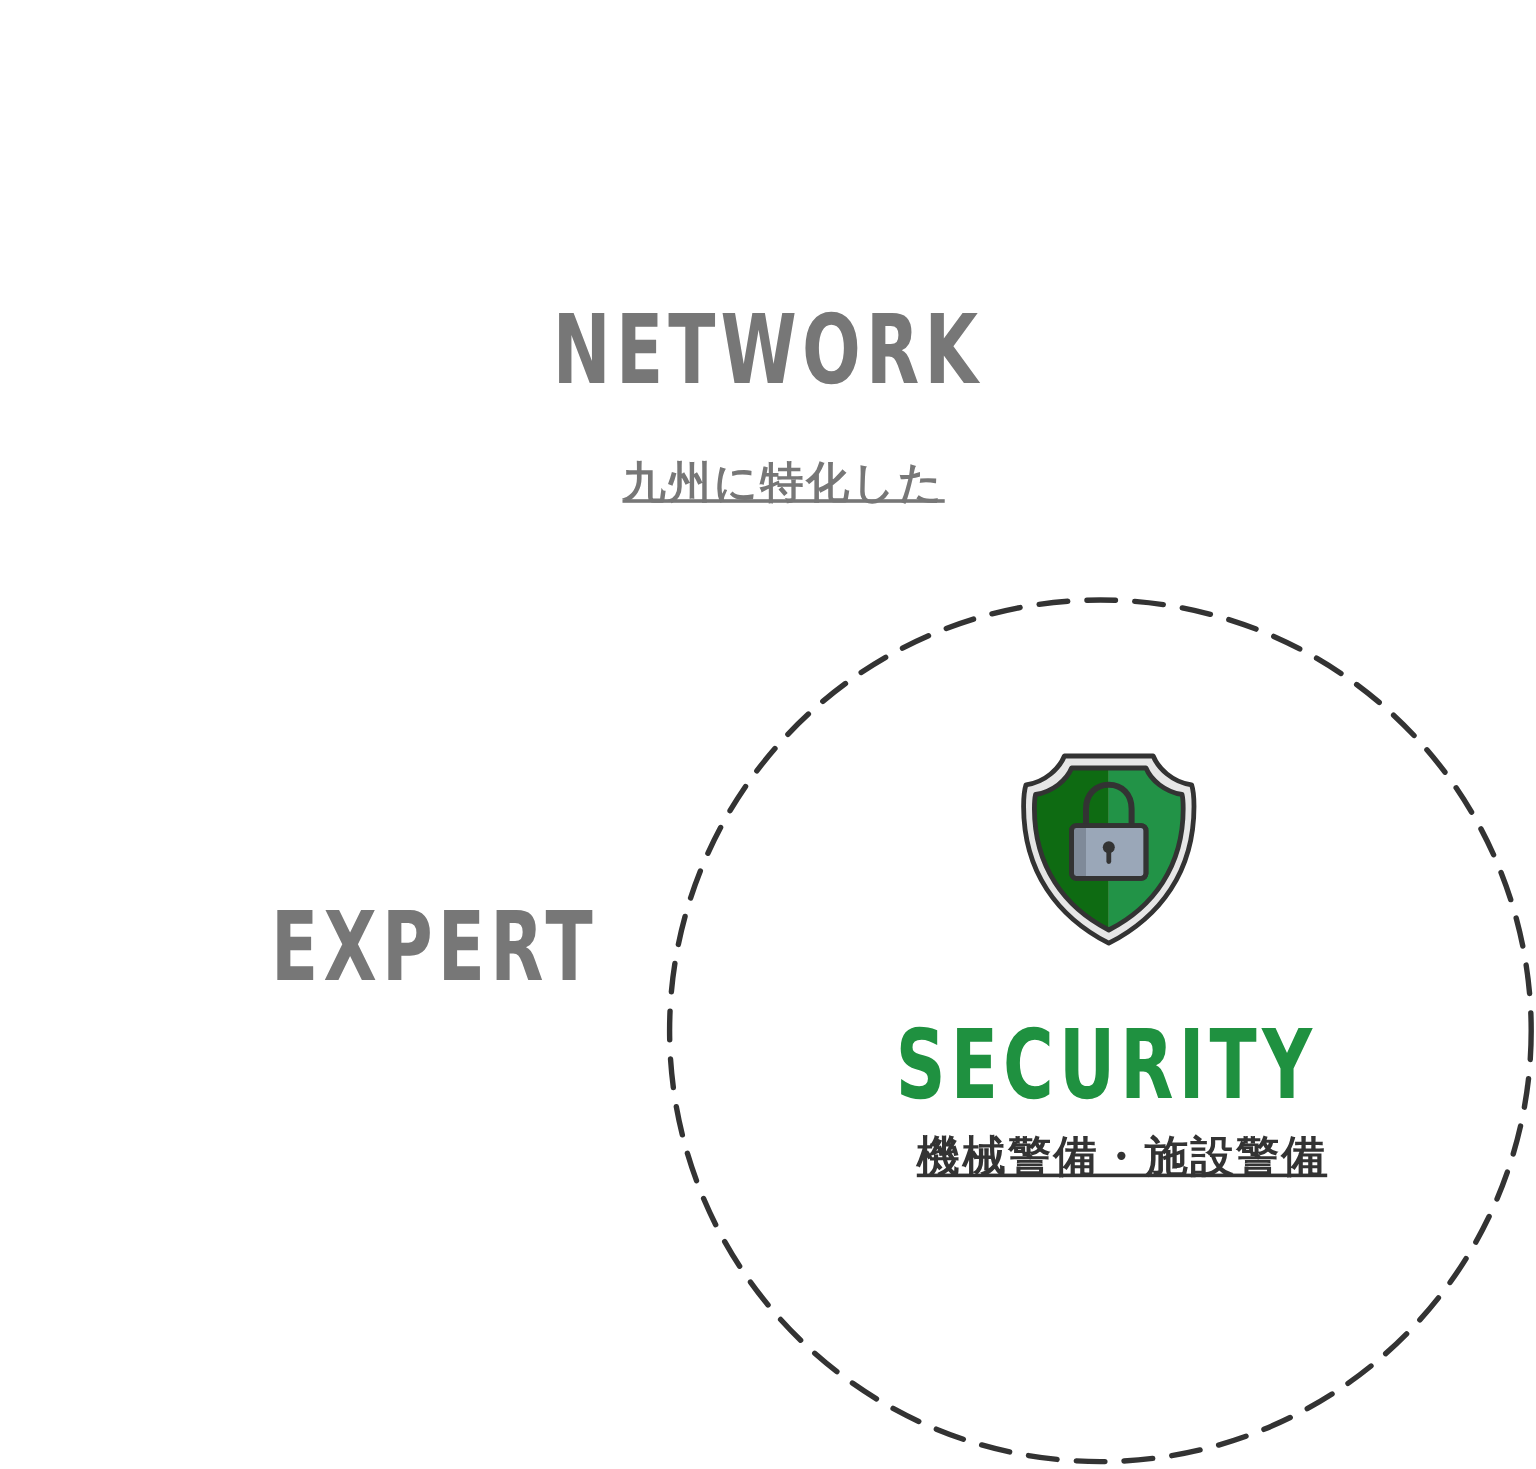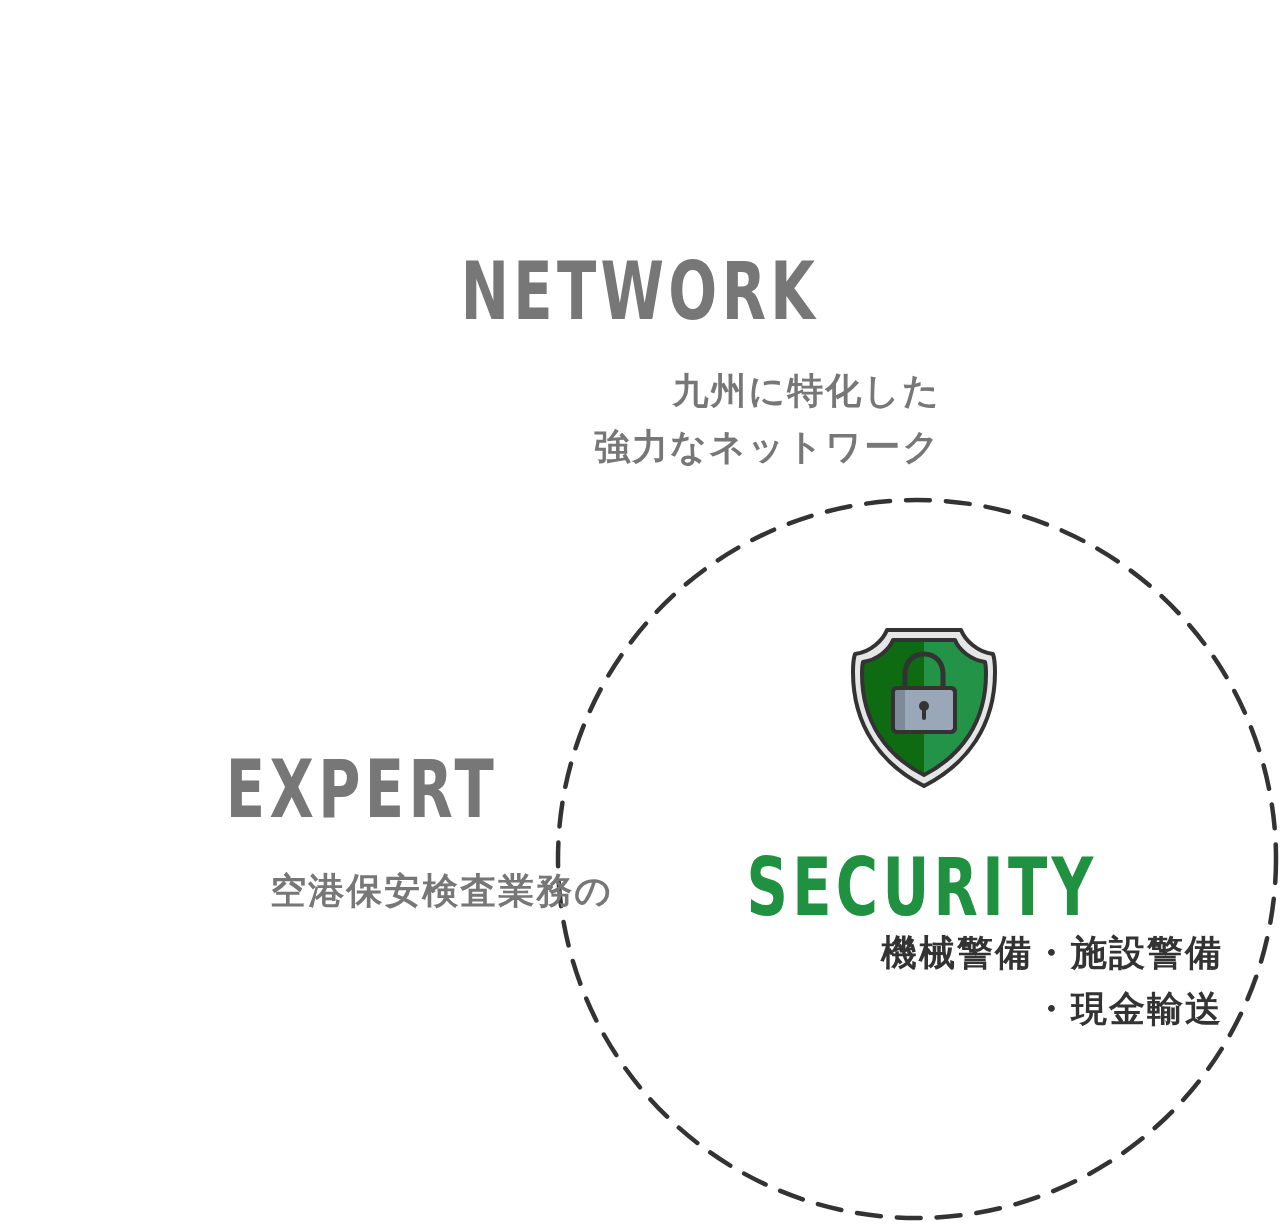--- a/index.html
+++ b/index.html
@@ -5,50 +5,48 @@
     html, body { margin: 0; padding: 0; background: #ffffff; }
     body { width: 1280px; height: 1224px; position: relative; overflow: hidden;
            font-family: "DejaVu Sans", sans-serif; }
     .heading {
       position: absolute; margin: 0; text-align: center;
       font-family: "DejaVu Sans", sans-serif; font-weight: bold;
       font-size: 80px; line-height: 80px; letter-spacing: 6px;
       transform: scaleX(0.72); transform-origin: center top;
     }
     .desc {
-      position: absolute; margin: 1px; text-align: right;
+      position: absolute; margin: 13px; text-align: center;
       font-family: "DejaVu Sans", sans-serif; font-weight: bold;
-      font-size: 36px; line-height: 56px; letter-spacing: 2px;
+      font-size: 36px; line-height: 56px; letter-spacing: 2px; text-decoration: underline;
     }
     .gray { color: #777777; }
     .green { color: #1f9140; }
     .dark { color: #333333; }
     .circle { position: absolute; left: 0; top: 0; }
     .shield { position: absolute; left: 849px; top: 626px; width: 150px; height: 164px; }
     .line { display: block; }
   </style>
 </head>
 <body>
 
 <svg class="circle" width="1280" height="1224" viewBox="0 0 1280 1224">
   <circle cx="917" cy="859" r="359" fill="none" stroke="#333333" stroke-width="4.5" stroke-dasharray="24 16" stroke-linecap="round"></circle>
 </svg>
 
 <section>
   <h2 class="heading gray" style="left:340px; top:252px; width:600px;">NETWORK</h2>
   <p class="desc gray" style="left:340px; top:362px; width:600px;">
     <span class="line">九州に特化した</span>
-    <span class="line">強力なネットワーク</span>
   </p>
 </section>
 
 <section>
   <h2 class="heading gray" style="left:112px; top:750px; width:500px;">EXPERT</h2>
   <p class="desc gray" style="left:112px; top:862px; width:500px;">
-    <span class="line">空港保安検査業務の</span>
   </p>
 </section>
 
 <section>
   <svg class="shield" viewBox="0 0 150 164">
 
     <path d="M38 4 L112 4 C116 14 128 26 144 28 C146 34 146 40 146 46 C146 100 118 138 75 160 C32 138 4 100 4 46 C4 40 4 34 6 28 C22 26 34 14 38 4 Z" fill="#e6e6e6" stroke="#333333" stroke-width="4" stroke-linejoin="round"></path>
 
     <clipPath id="innerShield">
       <path d="M44 14 L106 14 C110 24 122 34 136 36 C137 40 137 44 137 48 C137 96 112 130 75 149 C38 130 13 96 13 48 C13 44 13 40 14 36 C28 34 40 24 44 14 Z"></path>
@@ -65,15 +63,14 @@
     <rect x="46" y="64" width="10" height="40" fill="#7f8a99"></rect>
     <rect x="44" y="62" width="62" height="44" rx="4" fill="none" stroke="#333333" stroke-width="4"></rect>
 
     <circle cx="75" cy="80" r="5" fill="#333333"></circle>
     <rect x="73" y="82" width="4" height="12" rx="2" fill="#333333"></rect>
   </svg>
 
   <h2 class="heading green" style="left:622px; top:848px; width:600px;">SECURITY</h2>
   <p class="desc dark" style="left:622px; top:924px; width:600px;">
     <span class="line">機械警備・施設警備</span>
-    <span class="line">・現金輸送</span>
   </p>
 </section>
 
 </body></html>

